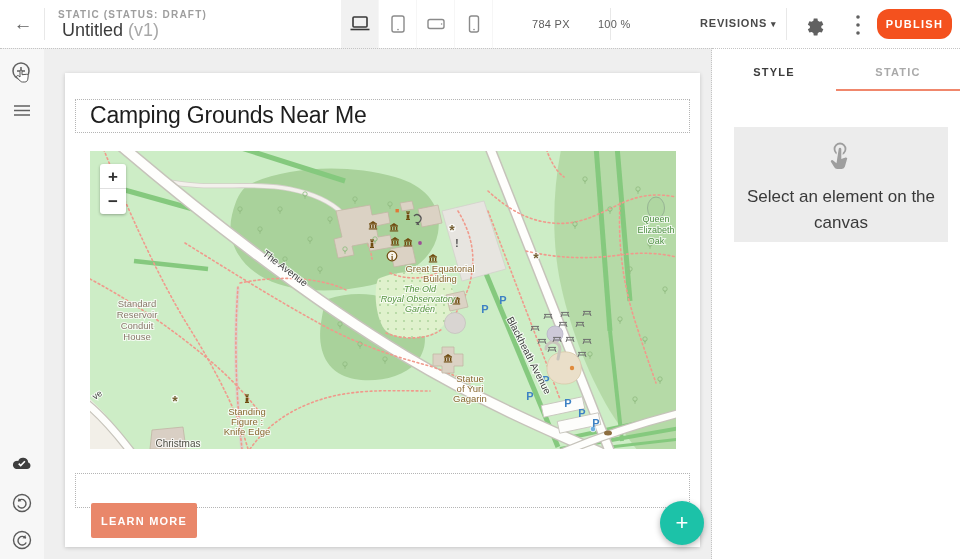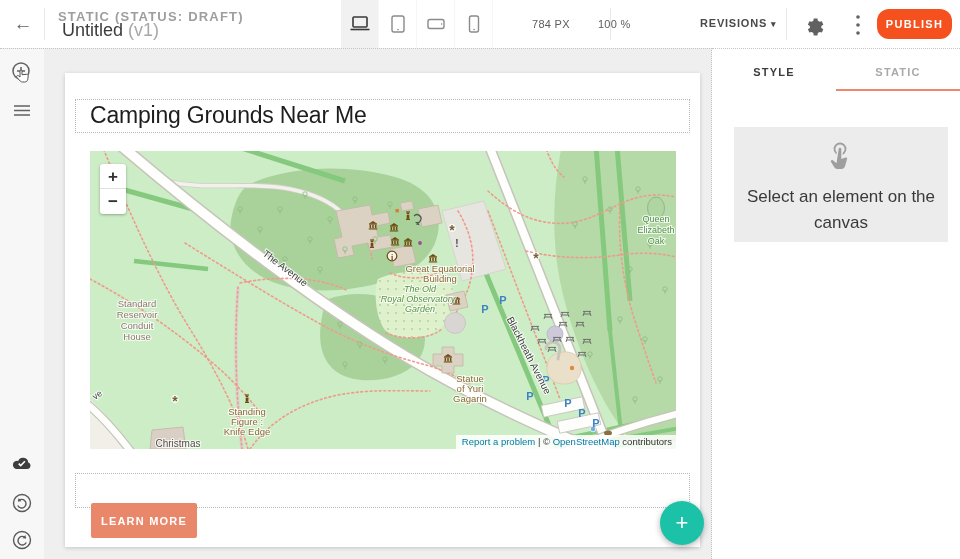--- a/index.html
+++ b/index.html
@@ -3,21 +3,21 @@
 <meta charset="utf-8">
 <style>
   * { margin:0; padding:0; box-sizing:border-box; }
   html,body { width:960px; height:559px; overflow:hidden; font-family:"Liberation Sans", sans-serif; background:#efefef; }
   .app { position:relative; width:960px; height:559px; }
 
   
   .topbar { position:absolute; left:0; top:0; width:960px; height:48px; background:#fff; z-index:30; }
   .back-btn { position:absolute; left:8px; top:10px; width:30px; height:28px; font-size:19px; color:#616161; text-align:center; line-height:28px; cursor:pointer; }
   .tb-div { position:absolute; top:8px; width:1px; height:32px; background:#e8e8e8; }
-  .doc-status { position:absolute; left:58px; top:9px; font-size:13px; letter-spacing:1.2px; color:#9e9e9e; font-weight:bold; }
+  .doc-status { position:absolute; left:58px; top:9px; font-size:10px; letter-spacing:1.2px; color:#9e9e9e; font-weight:bold; }
   .doc-title { position:absolute; left:62px; top:20px; font-size:18px; color:#3c3c3c; }
   .doc-title .ver { color:#a8a8a8; }
   .devices { position:absolute; left:341px; top:0; height:48px; display:flex; }
   .dev { width:38px; height:48px; display:flex; align-items:center; justify-content:center; border-right:1px solid #f6f6f6; cursor:pointer; }
   .dev.active { background:#f1f1f1; }
   .dev svg { stroke:#8a8a8a; fill:none; stroke-width:1.4; }
   .dev.active svg { stroke:#383838; stroke-width:1.6; }
   .vp-info { position:absolute; left:518px; top:18px; font-size:11px; color:#5c5c5c; letter-spacing:0.3px; }
   .vp-info span { margin-right:14px;margin-left:14px; }
   .revisions { position:absolute; left:700px; top:17px; font-size:11px; font-weight:bold; letter-spacing:0.8px; color:#4a4a4a; cursor:pointer; }
@@ -402,21 +402,20 @@
               <text class="mlbl" x="566" y="93">Oak</text>
             </g>
             <text class="mlbl" x="88" y="296" font-size="10" fill="#4F4F45" text-anchor="middle">Christmas</text>
           </g>
         </svg>
 
         <div class="zoomctl">
           <div class="zbtn">+</div>
           <div class="zbtn">−</div>
         </div>
-        <div class="attrib"><a>Report a problem</a><span> | © </span><a>OpenStreetMap</a><span> contributors</span></div>
       </div>
 
       <div class="cta-row dashed">
         <button class="cta-btn">LEARN MORE</button>
       </div>
 
       <button class="fab">+</button>
     </div>
   </div>
 

